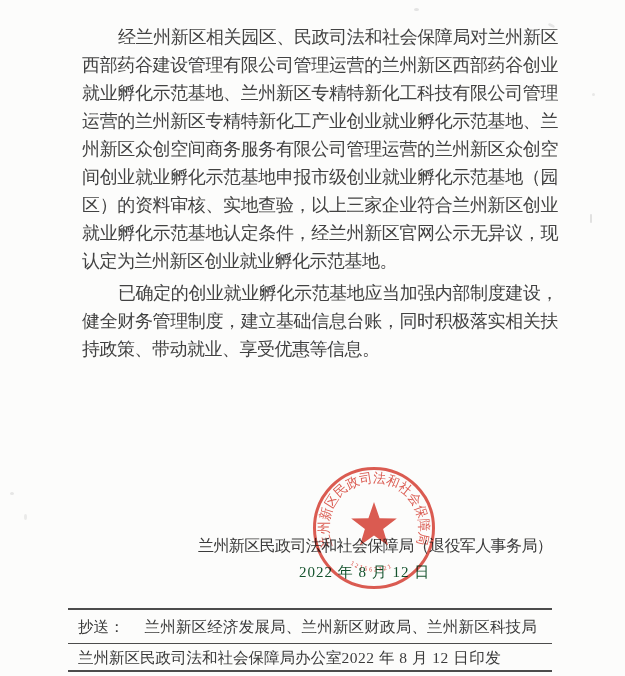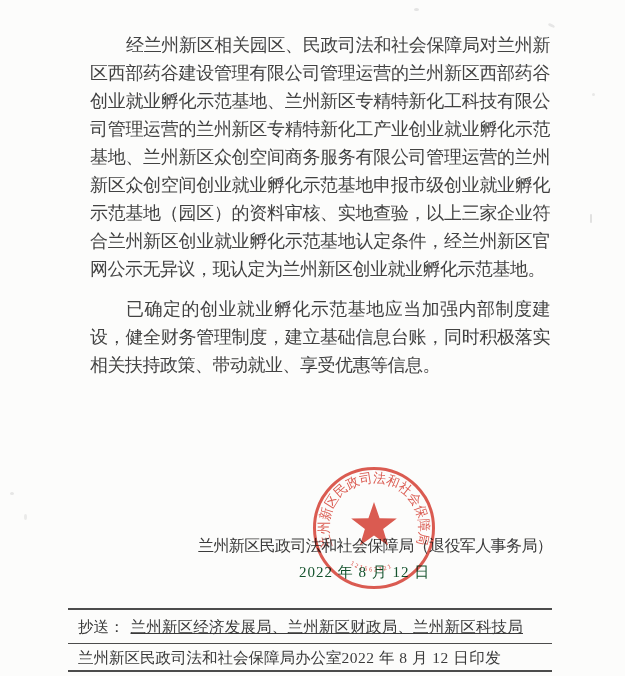--- a/index.html
+++ b/index.html
@@ -17,21 +17,21 @@
   }
   
   .body-text {
     position: absolute;
     left: 78px; top: 19px; width: 484px;
     font-size: 18px; line-height: 28px;
     letter-spacing: -0.5px;
     text-align: justify;
     color: #424242;
   }
-  .body-text p { margin: 12px; text-indent: 2em; font-family: Liberation Serif, serif; }
+  .body-text p { margin: 4px; text-indent: 2em; font-family: Liberation Serif, serif; }
   .body-text p + p { margin-top: 3px; }
   
   .sig-issuer {
     position: absolute; left: 198px; top: 536px;
     font-size: 16px; letter-spacing: -0.6px;
     color: #3b3b3b; white-space: nowrap;
   }
   .sig-date {
     position: absolute; left: 299px; top: 563px;
     font-size: 15px; letter-spacing: 1px;
@@ -49,21 +49,21 @@
   .seal-arc-text { fill: #d9453a; font-size: 13.5px; font-family: "Liberation Serif", "DejaVu Serif", serif; }
   .seal-code { fill: #d9453a; font-size: 5.5px; letter-spacing: 1.5px; font-family: "DejaVu Sans", sans-serif; }
   
   .footer {
     position: absolute; left: 68px; top: 608px; width: 484px;
     font-size: 15.5px; color: #3a3a3a;
   }
   .rule { height: 0; border-top: 2px solid #4c4c4c; }
   .rule-mid { border-top-width: 1.5px; }
   .cc-row { height: 33px; line-height: 33px; padding-left: 10px; white-space: nowrap; }
-  .cc-row .cc-list { margin-left: 6px; letter-spacing: 0.2px; text-decoration: underline; }
+  .cc-row .cc-list { margin-left: 20px; letter-spacing: 0.2px; }
   .print-row {
     height: 26px; line-height: 27px;
     display: flex; 
     padding: 0 4px 0 10px; white-space: nowrap;
   }
   .print-row .print-date { letter-spacing: 0.5px; }
   
   .artifact { position: absolute; background: #9a9a9a; border-radius: 50%; }
   .a1 { left: 414px; top: 8px;  width: 5px; height: 3px; opacity: .25; }
   .a2 { left: 548px; top: 24px; width: 7px; height: 3px; opacity: .22; transform: rotate(25deg); }

